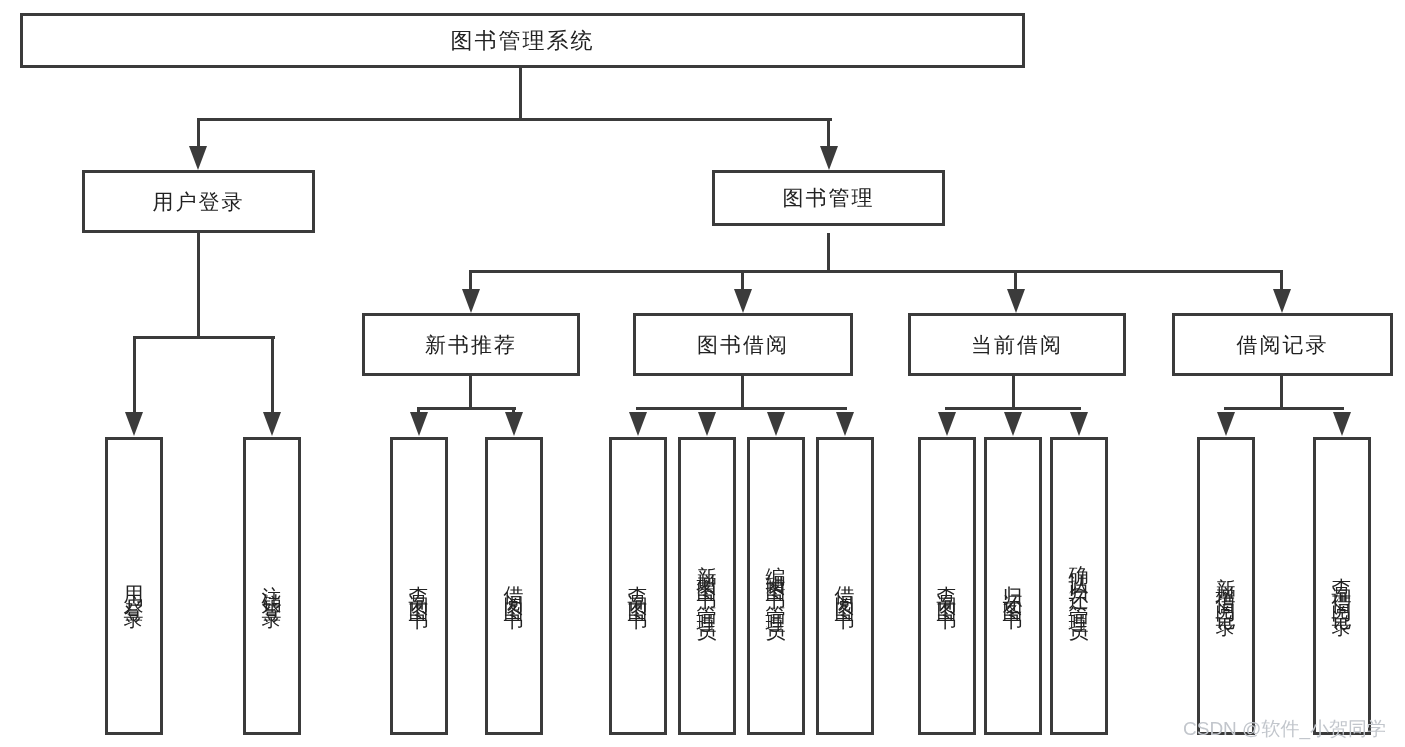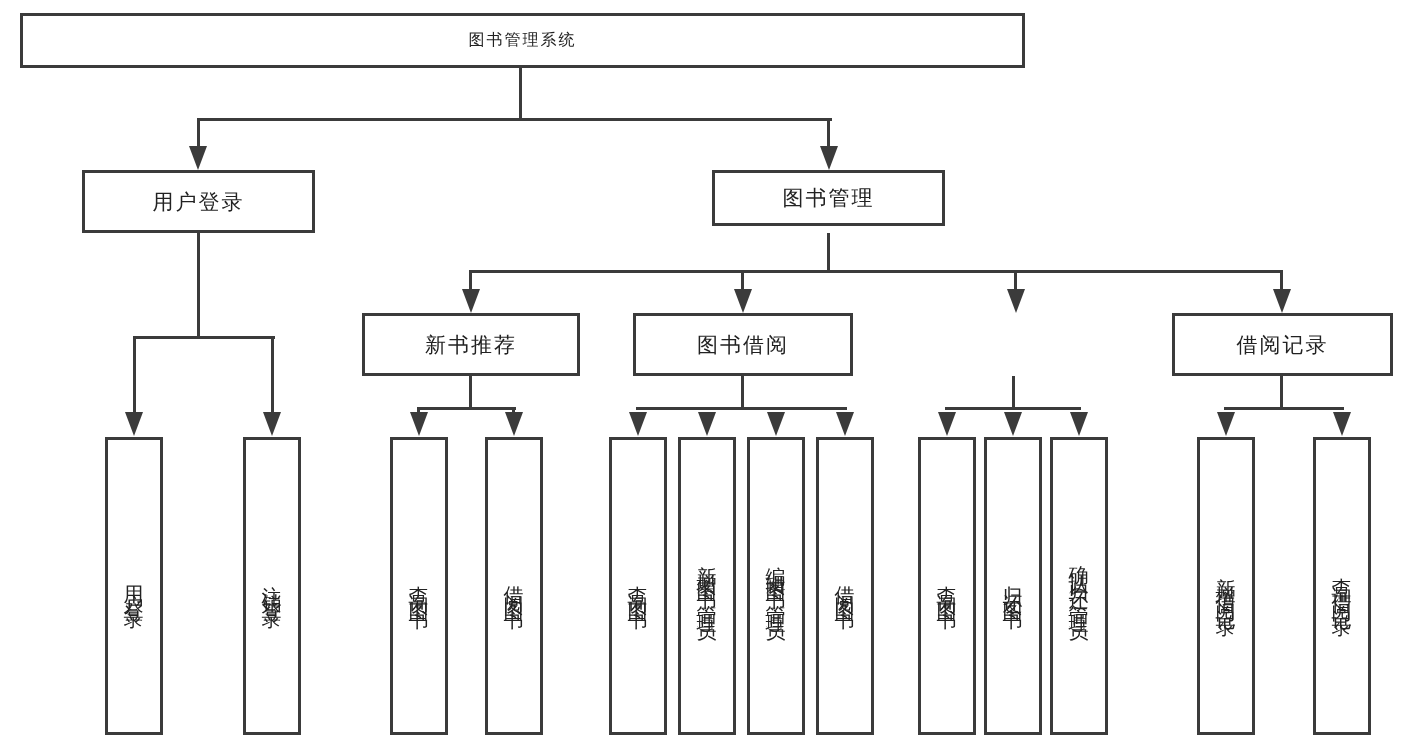--- a/index.html
+++ b/index.html
@@ -18,21 +18,21 @@
     border: 3px solid var(--line, #3b3b3b);
     background: #ffffff;
     display: flex;
     align-items: center;
     justify-content: center;
     font-size: 21px;
     letter-spacing: 2px;
     white-space: nowrap;
     z-index: 1;
   }
-  .box.root { font-size: 16px; }
+  .box.root { font-size: 22px; }
   .vbox {
     position: absolute;
     box-sizing: border-box;
     border: 3px solid var(--line, #3b3b3b);
     background: #ffffff;
     display: flex;
     align-items: center;
     justify-content: center;
     z-index: 1;
   }
@@ -93,20 +93,21 @@
   <div class="arrow" style="left:462px; top:289px;"></div>
   <div class="vline" style="left:741px; top:270px; width:3px; height:20px;"></div>
   <div class="arrow" style="left:734px; top:289px;"></div>
   <div class="vline" style="left:1014px; top:270px; width:3px; height:20px;"></div>
   <div class="arrow" style="left:1007px; top:289px;"></div>
   <div class="vline" style="left:1280px; top:270px; width:3px; height:20px;"></div>
   <div class="arrow" style="left:1273px; top:289px;"></div>
 
   <div class="box" style="left:633px; top:313px; width:220px; height:63px;">图书借阅</div>
   <div class="box" style="left:362px; top:313px; width:218px; height:63px;">新书推荐</div>
+  <div class="box" style="left:908px; top:313px; width:218px; height:63px;">当前借阅</div>
   <div class="box" style="left:1172px; top:313px; width:221px; height:63px;">借阅记录</div>
 
   <div class="vline" style="left:469px; top:376px; width:3px; height:33px;"></div>
   <div class="hline" style="left:417px; top:407px; width:99px; height:3px;"></div>
   <div class="vline" style="left:417px; top:407px; width:3px; height:8px;"></div>
   <div class="arrow" style="left:410px; top:412px;"></div>
   <div class="vline" style="left:512px; top:407px; width:3px; height:8px;"></div>
   <div class="arrow" style="left:505px; top:412px;"></div>
 
   <div class="vline" style="left:741px; top:376px; width:3px; height:33px;"></div>
@@ -164,14 +165,15 @@
     <span class="vlabel">确认归还（管理员）</span>
   </div>
 
   <div class="vbox" style="left:1197px; top:437px; width:58px; height:298px;">
     <span class="vlabel">新增借阅记录</span>
   </div>
   <div class="vbox" style="left:1313px; top:437px; width:58px; height:298px;">
     <span class="vlabel">查询借阅记录</span>
   </div>
 
+  <div class="watermark">CSDN @软件_小贺同学</div>
 
 </div>
 
 </body></html>

